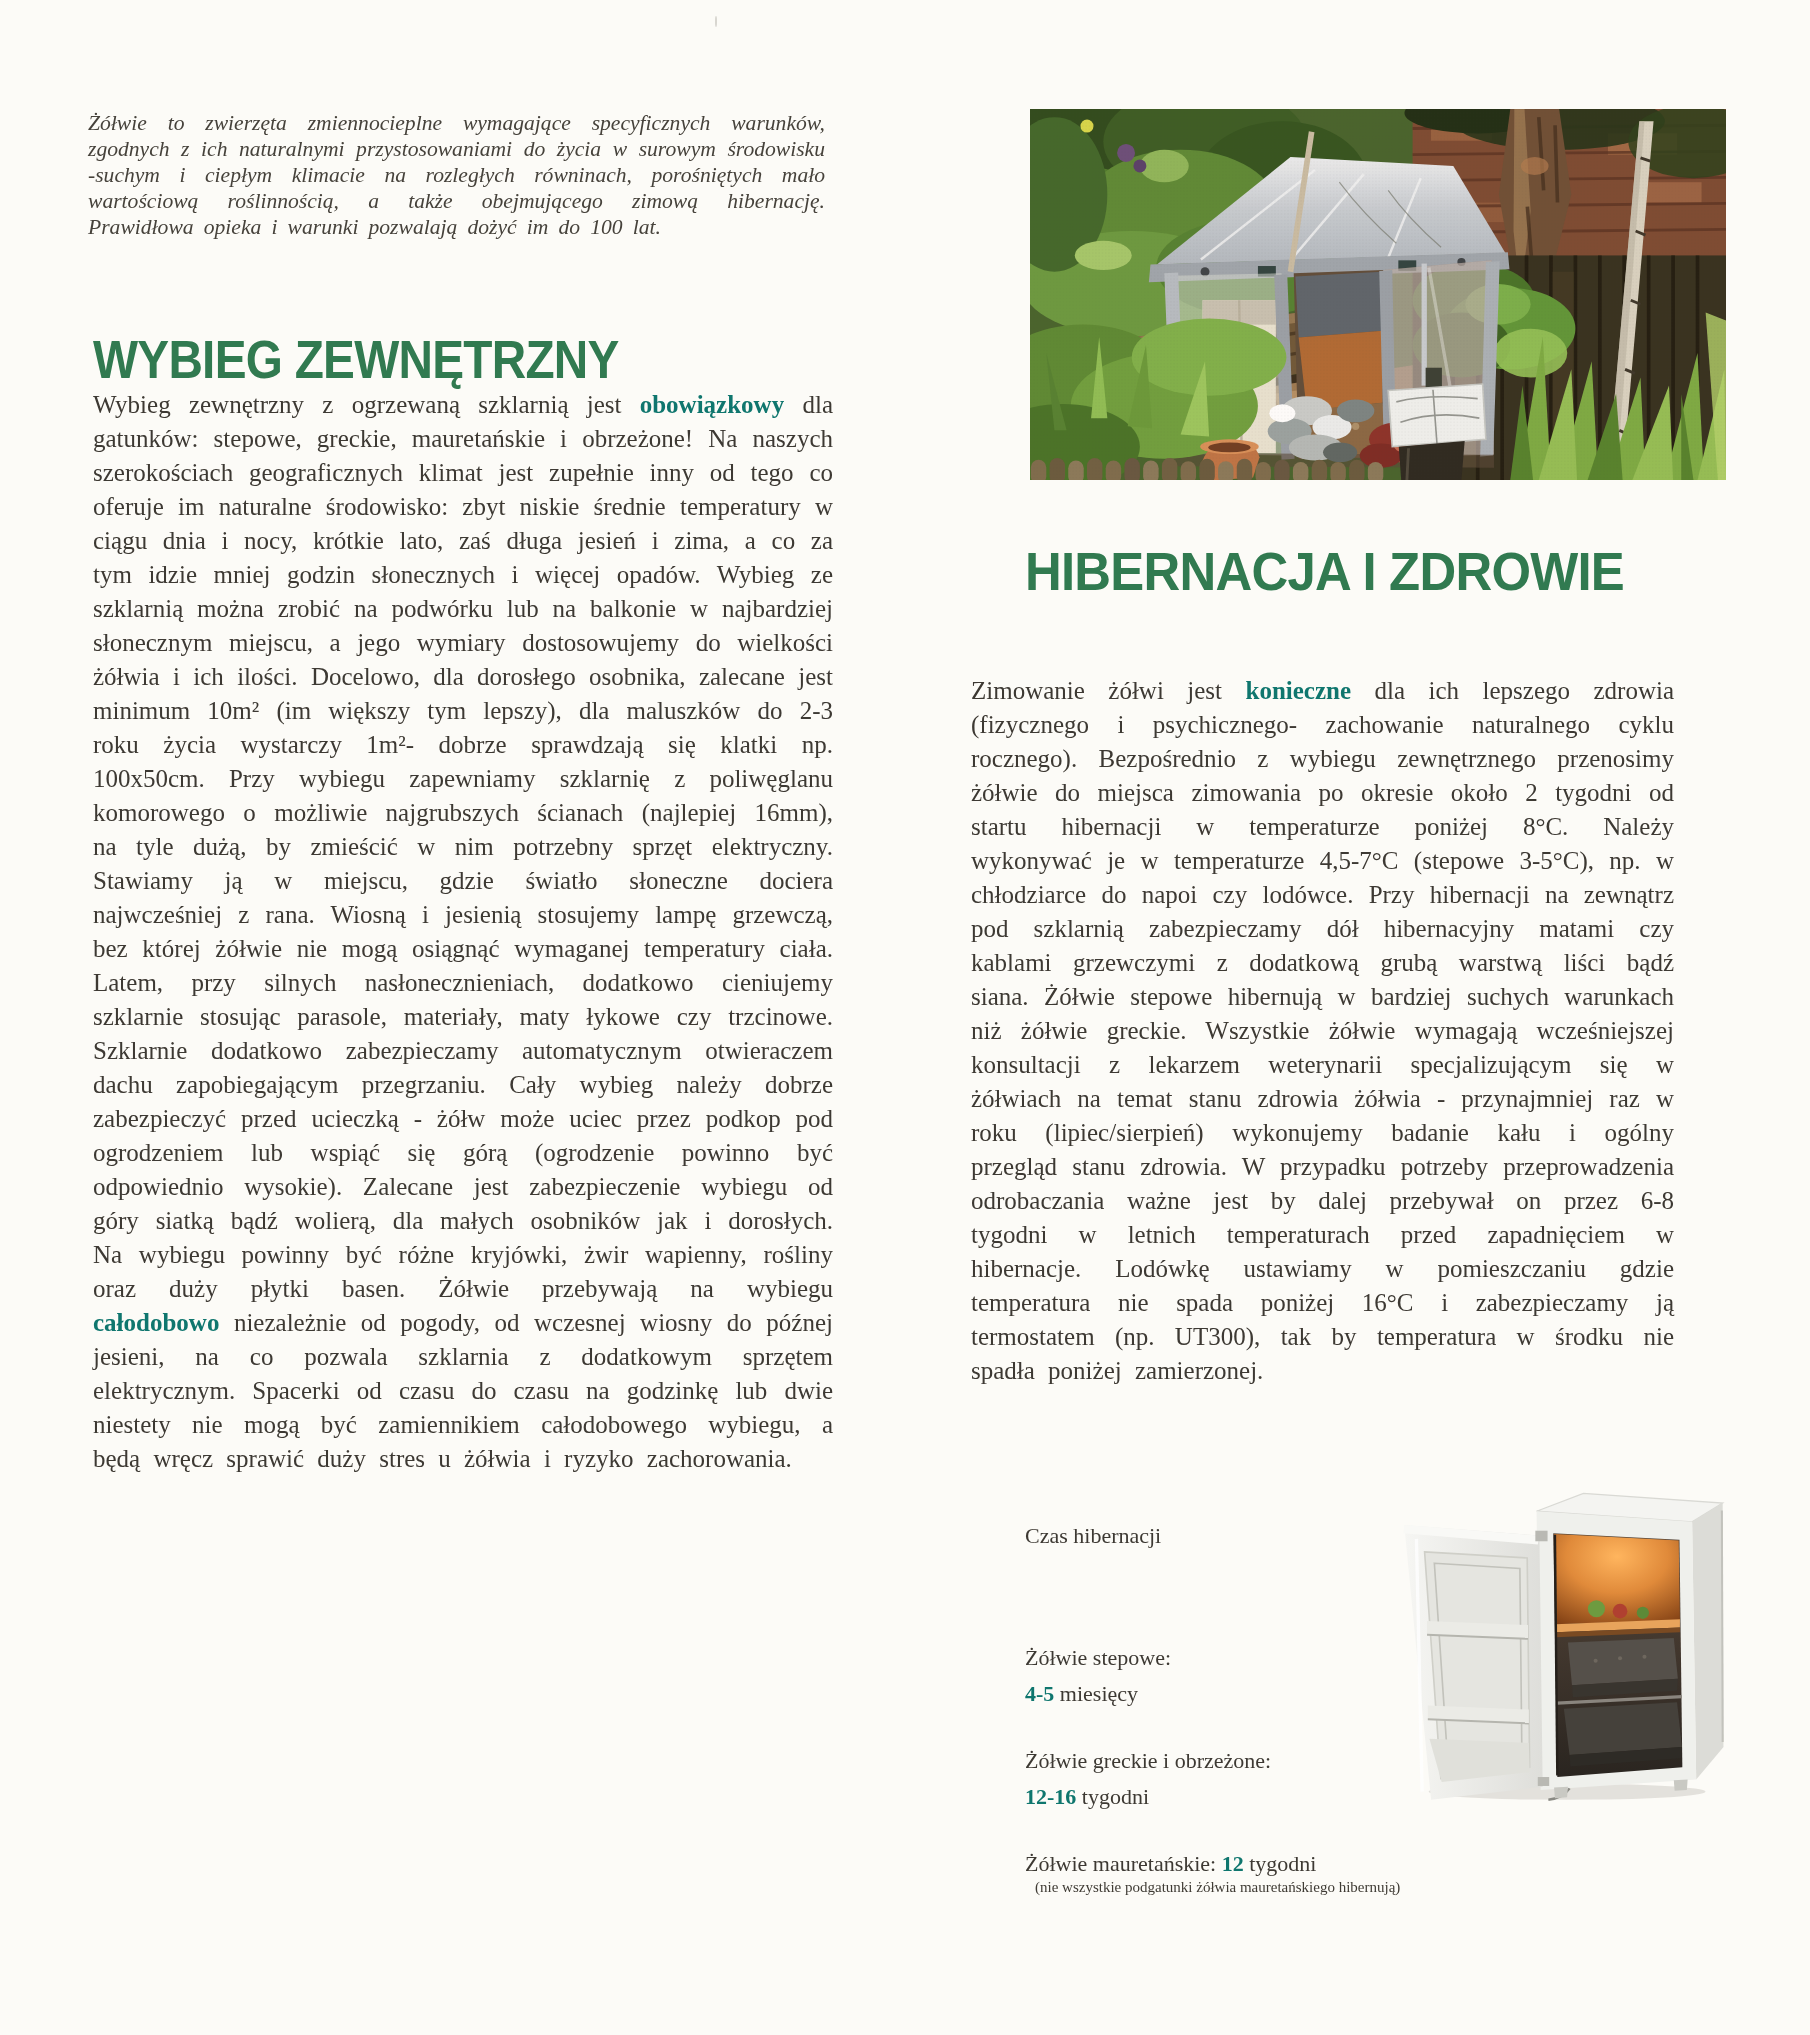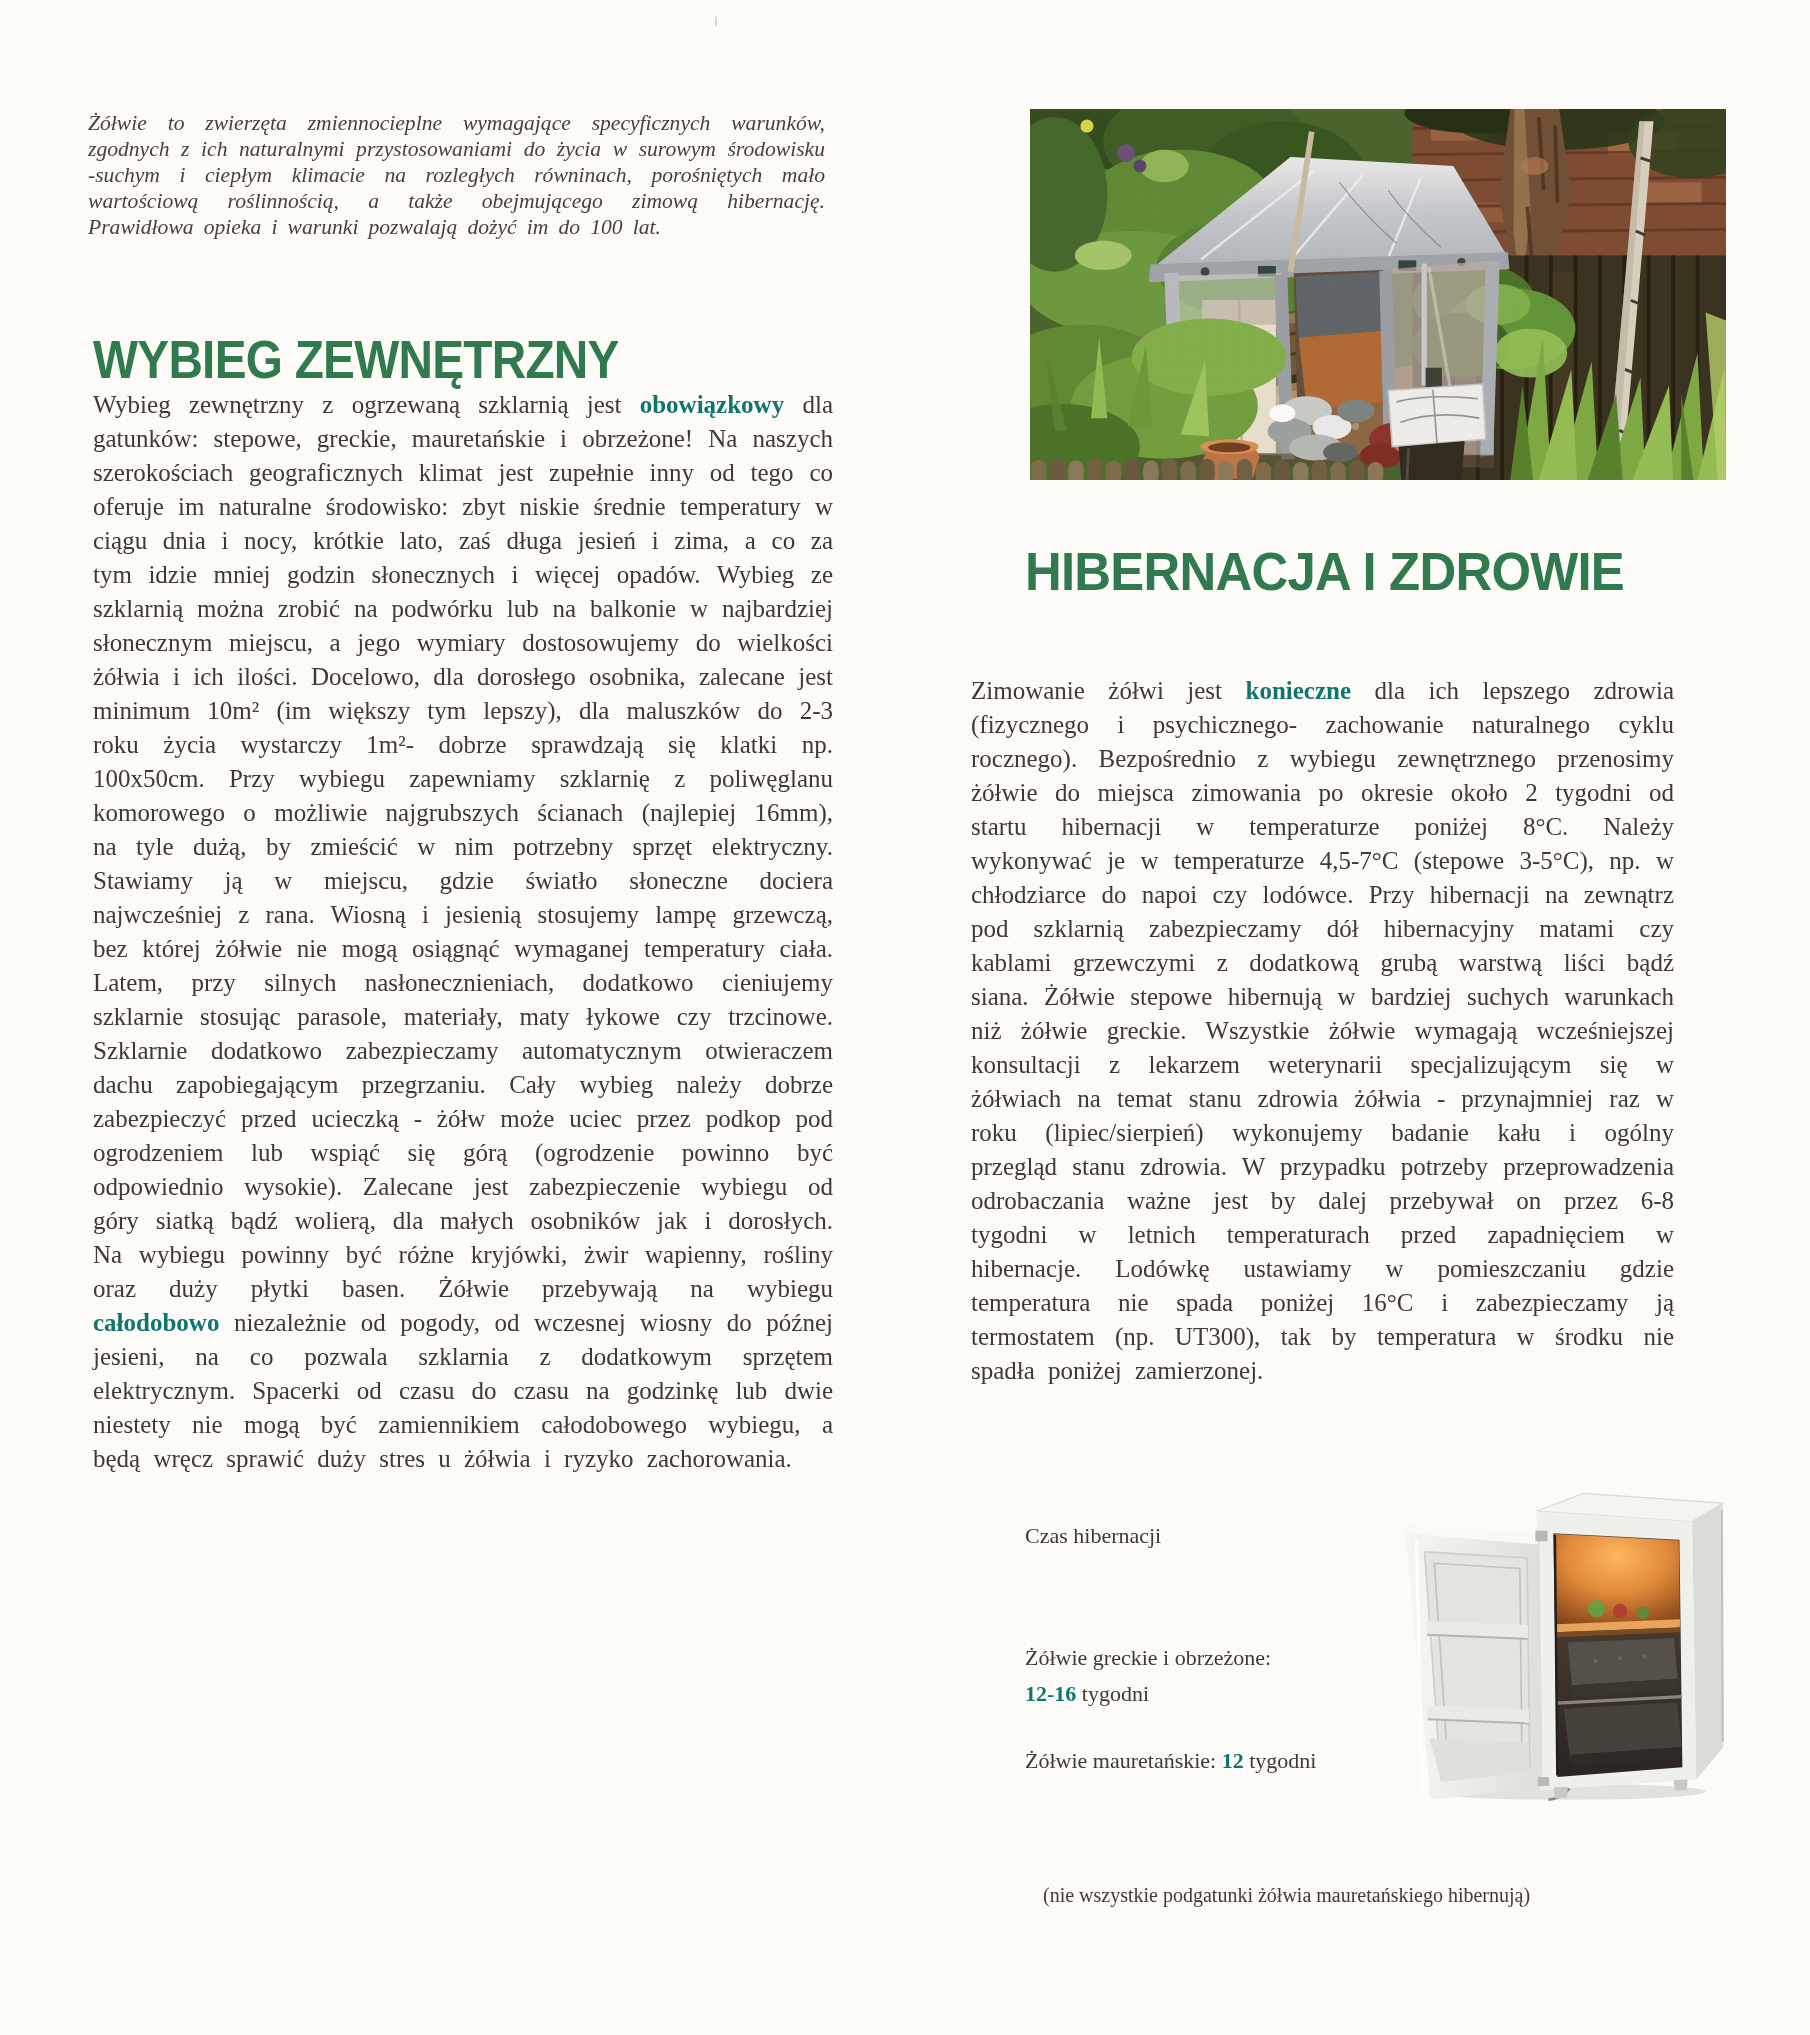--- a/index.html
+++ b/index.html
@@ -47,21 +47,21 @@
   .body-left{left:93px;top:388px;width:740px;}
   .body-right{left:971px;top:674px;width:703px;}
   .b{font-weight:700;color:#0f766e;}
   
   .hib{left:1025px;top:1518px;width:358px;font-size:22px;line-height:36px;color:#3d3933;}
   .hib .cap{margin:0 0 86px 0;}
   .hib .entry{margin:0 0 31px 0;}
   .hib .entry div{min-height:4.1px;}
   .footnote{
     left:1031px;top:1871px;width:696px;
-    font-size:20px;line-height:25px;margin:12px;color:#3f3b34;
+    font-size:15px;line-height:25px;margin:4px;color:#3f3b34;
   }
   
   .photo{overflow:hidden;}
   .photo svg{display:block;width:100%;height:100%;}
   .photo-garden{left:1030px;top:109px;width:696px;height:371px;}
   .photo-fridge{left:1392px;top:1486px;width:338px;height:315px;}
   
   .speck{border-radius:50%;}
   .speck3{left:715px;top:16.3px;width:2.4px;height:10.6px;background:#d8d6d0;}
 </style>
@@ -304,20 +304,24 @@
       <rect x="0" y="0" width="1710" height="912" fill="#c08a4a" opacity="0.04"></rect>
     </svg>
   </div>
 
   <h1 class="abs h h2">HIBERNACJA I ZDROWIE</h1>
   <div class="abs body body-right"><span>Zimowanie żółwi jest </span><span class="b">konieczne</span><span> dla ich lepszego zdrowia (fizycznego i psychicznego- zachowanie naturalnego cyklu rocznego). Bezpośrednio z wybiegu zewnętrznego przenosimy żółwie do miejsca zimowania po okresie około 2 tygodni od startu hibernacji w temperaturze poniżej 8°C. Należy wykonywać je w temperaturze 4,5-7°C (stepowe 3-5°C), np. w chłodziarce do napoi czy lodówce. Przy hibernacji na zewnątrz pod szklarnią zabezpieczamy dół hibernacyjny matami czy kablami grzewczymi z dodatkową grubą warstwą liści bądź siana. Żółwie stepowe hibernują w bardziej suchych warunkach niż żółwie greckie. Wszystkie żółwie wymagają wcześniejszej konsultacji z lekarzem weterynarii specjalizującym się w żółwiach na temat stanu zdrowia żółwia - przynajmniej raz w roku (lipiec/sierpień) wykonujemy badanie kału i ogólny przegląd stanu zdrowia. W przypadku potrzeby przeprowadzenia odrobaczania ważne jest by dalej przebywał on przez 6-8 tygodni w letnich temperaturach przed zapadnięciem w hibernacje. Lodówkę ustawiamy w pomieszczaniu gdzie temperatura nie spada poniżej 16°C i zabezpieczamy ją termostatem (np. UT300), tak by temperatura w środku nie spadła poniżej zamierzonej.</span></div>
 
   <div class="abs hib">
     <div class="cap">Czas hibernacji</div>
     <div class="entry">
+      <div><span>Żółwie stepowe:</span></div>
+      <div><span class="b">4-5</span><span> miesięcy</span></div>
+    </div>
+    <div class="entry">
       <div><span>Żółwie greckie i obrzeżone:</span></div>
       <div><span class="b">12-16</span><span> tygodni</span></div>
     </div>
     <div class="entry">
       <div><span>Żółwie mauretańskie: </span><span class="b">12</span><span> tygodni</span></div>
     </div>
   </div>
 
   <div class="abs photo photo-fridge">
     <svg viewBox="0 0 830 775" preserveAspectRatio="none">

